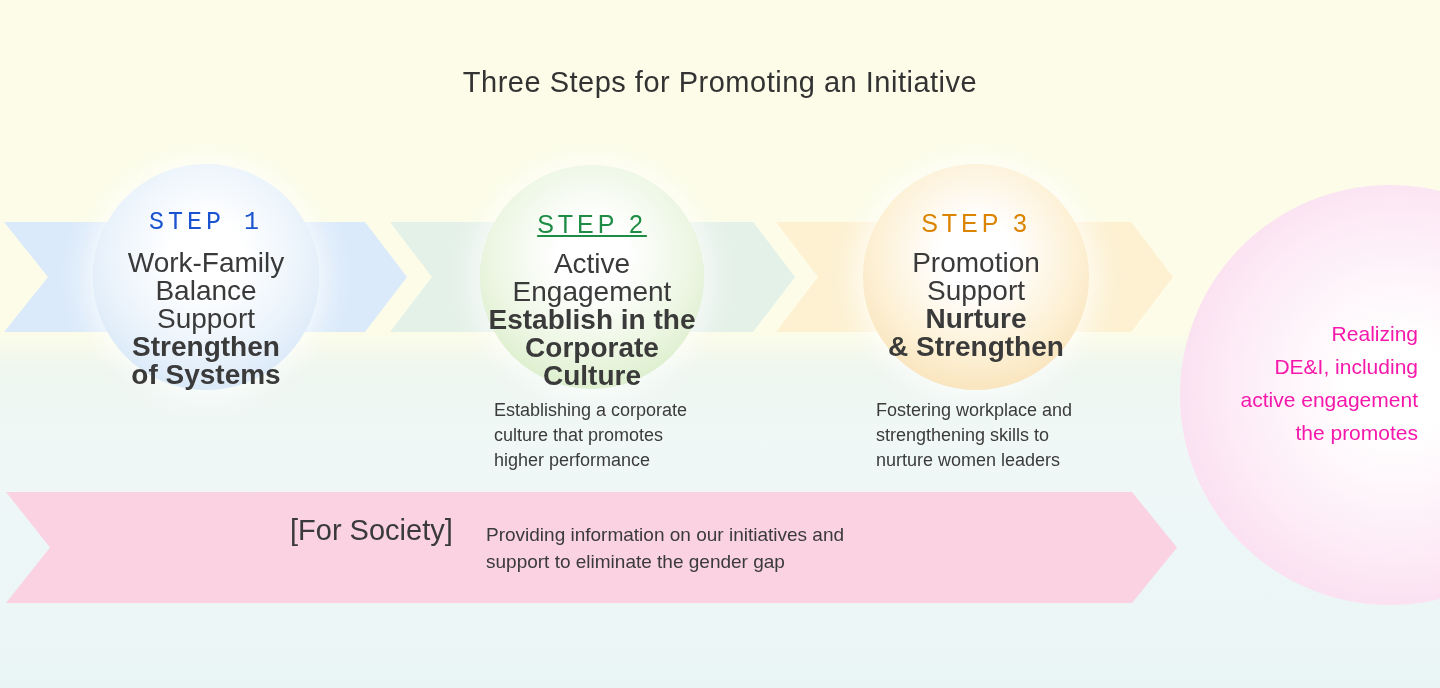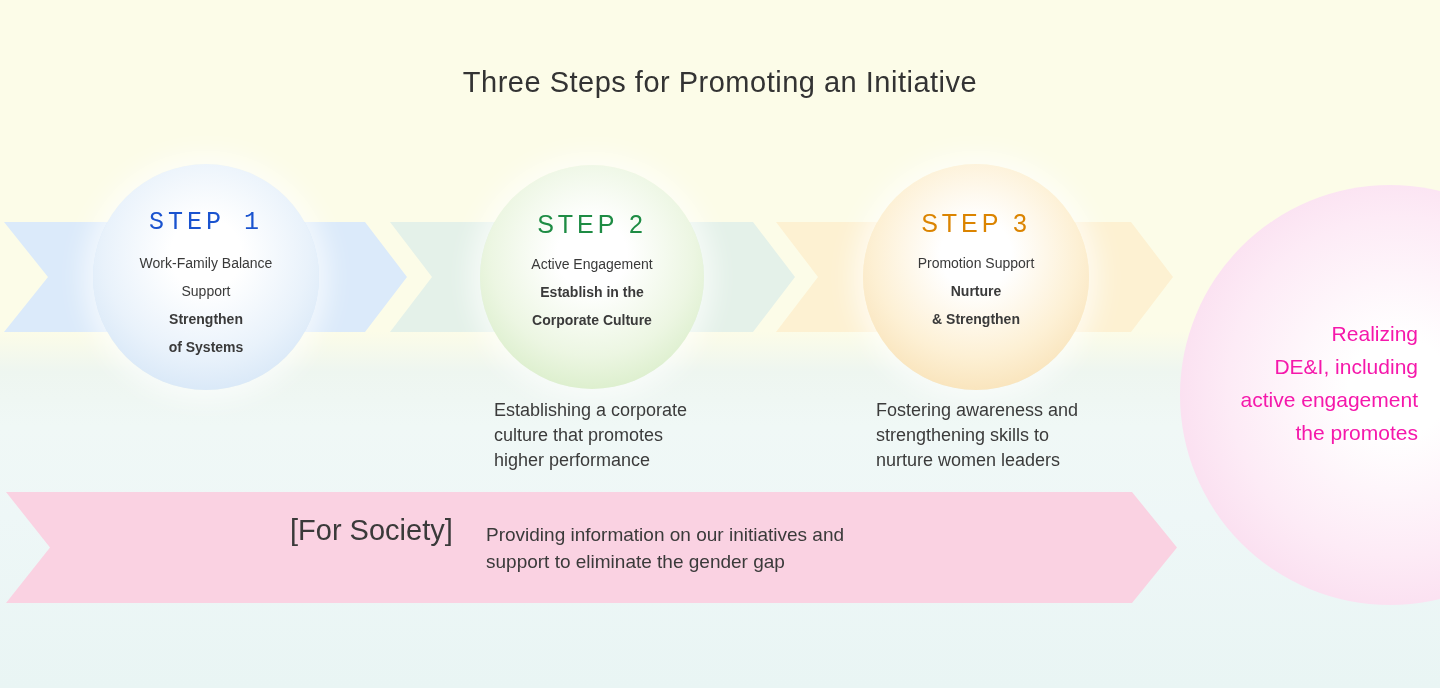--- a/index.html
+++ b/index.html
@@ -38,23 +38,23 @@
   .c1{left:93px; top:164px; width:226px; height:226px;
       background:radial-gradient(circle at 50% 40%, #ffffff 20%, #e9f2fb 58%, #c8def4 100%);}
   .c2{left:480px; top:165px; width:224px; height:224px;
       background:radial-gradient(circle at 50% 40%, #ffffff 20%, #ecf6e2 58%, #cbe7b6 100%);}
   .c3{left:863px; top:164px; width:226px; height:226px;
       background:radial-gradient(circle at 50% 40%, #ffffff 20%, #fdf0d4 58%, #f5d7a2 100%);}
   .step-label{
     margin-top:44px; font-size:25px; letter-spacing:4px; line-height:30px;
   }
   .c1 .step-label{color:#1a53cf;font-family:Liberation Mono, monospace;}
-  .c2 .step-label{color:#1e8c44;}
+  .c2 .step-label{color:#1e8c44;text-decoration:underline;}
   .c3 .step-label{color:#db8400;}
-  .circle-lines{margin-top:11px; font-size:14px; line-height:28px;}
+  .circle-lines{margin-top:11px; font-size:28px; line-height:28px;}
   .circle-lines .b{font-weight:bold;}
   
   .desc{
     position:absolute; top:398px; font-size:18px; line-height:25px; color:#3b3b3b;
   }
   .d2{left:494px;}
   .d3{left:876px;}
   
   .banner{
     position:absolute; left:0; top:492px; width:1177px; height:111px;
@@ -123,21 +123,21 @@
       <div class="b">&amp; Strengthen</div>
     </div>
   </div>
 
   <div class="desc d2">
     <div>Establishing a corporate</div>
     <div>culture that promotes</div>
     <div>higher performance</div>
   </div>
   <div class="desc d3">
-    <div>Fostering awareness and</div>
+    <div>Fostering workplace and</div>
     <div>strengthening skills to</div>
     <div>nurture women leaders</div>
   </div>
 
   <div class="banner"></div>
   <div class="banner-label">[For Society]</div>
   <div class="banner-desc">
     <div>Providing information on our initiatives and</div>
     <div>support to eliminate the gender gap</div>
   </div>

